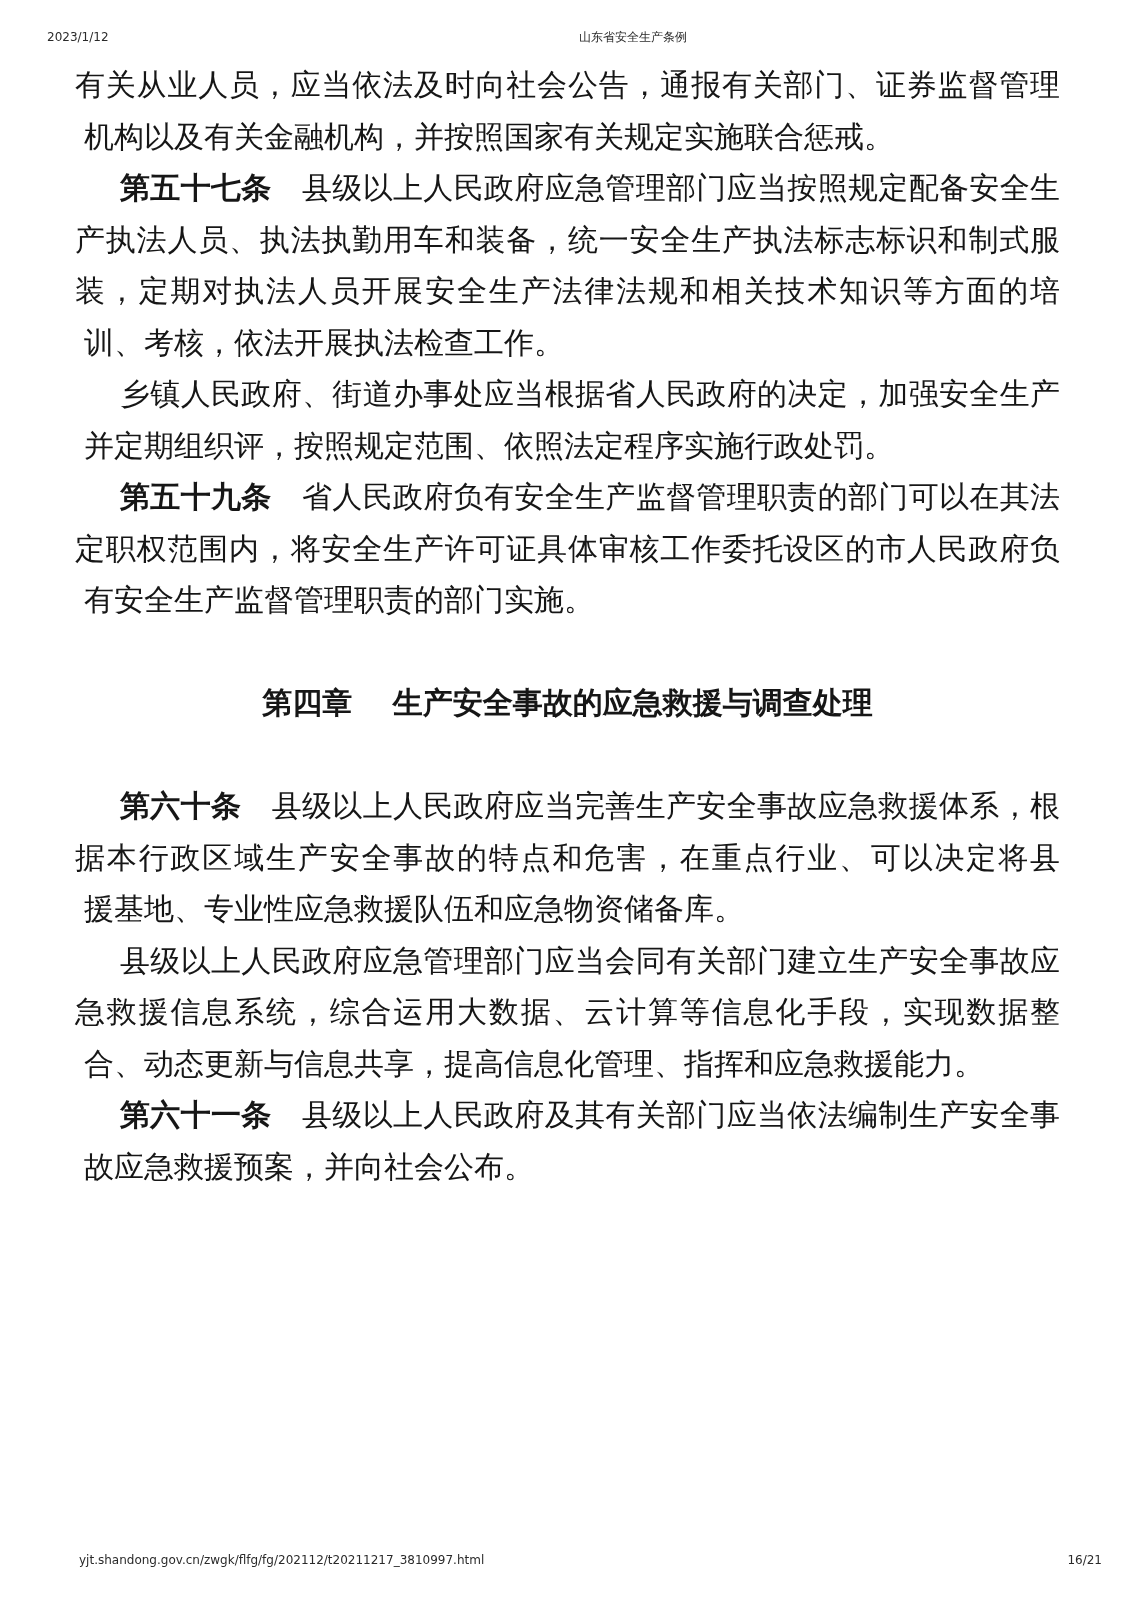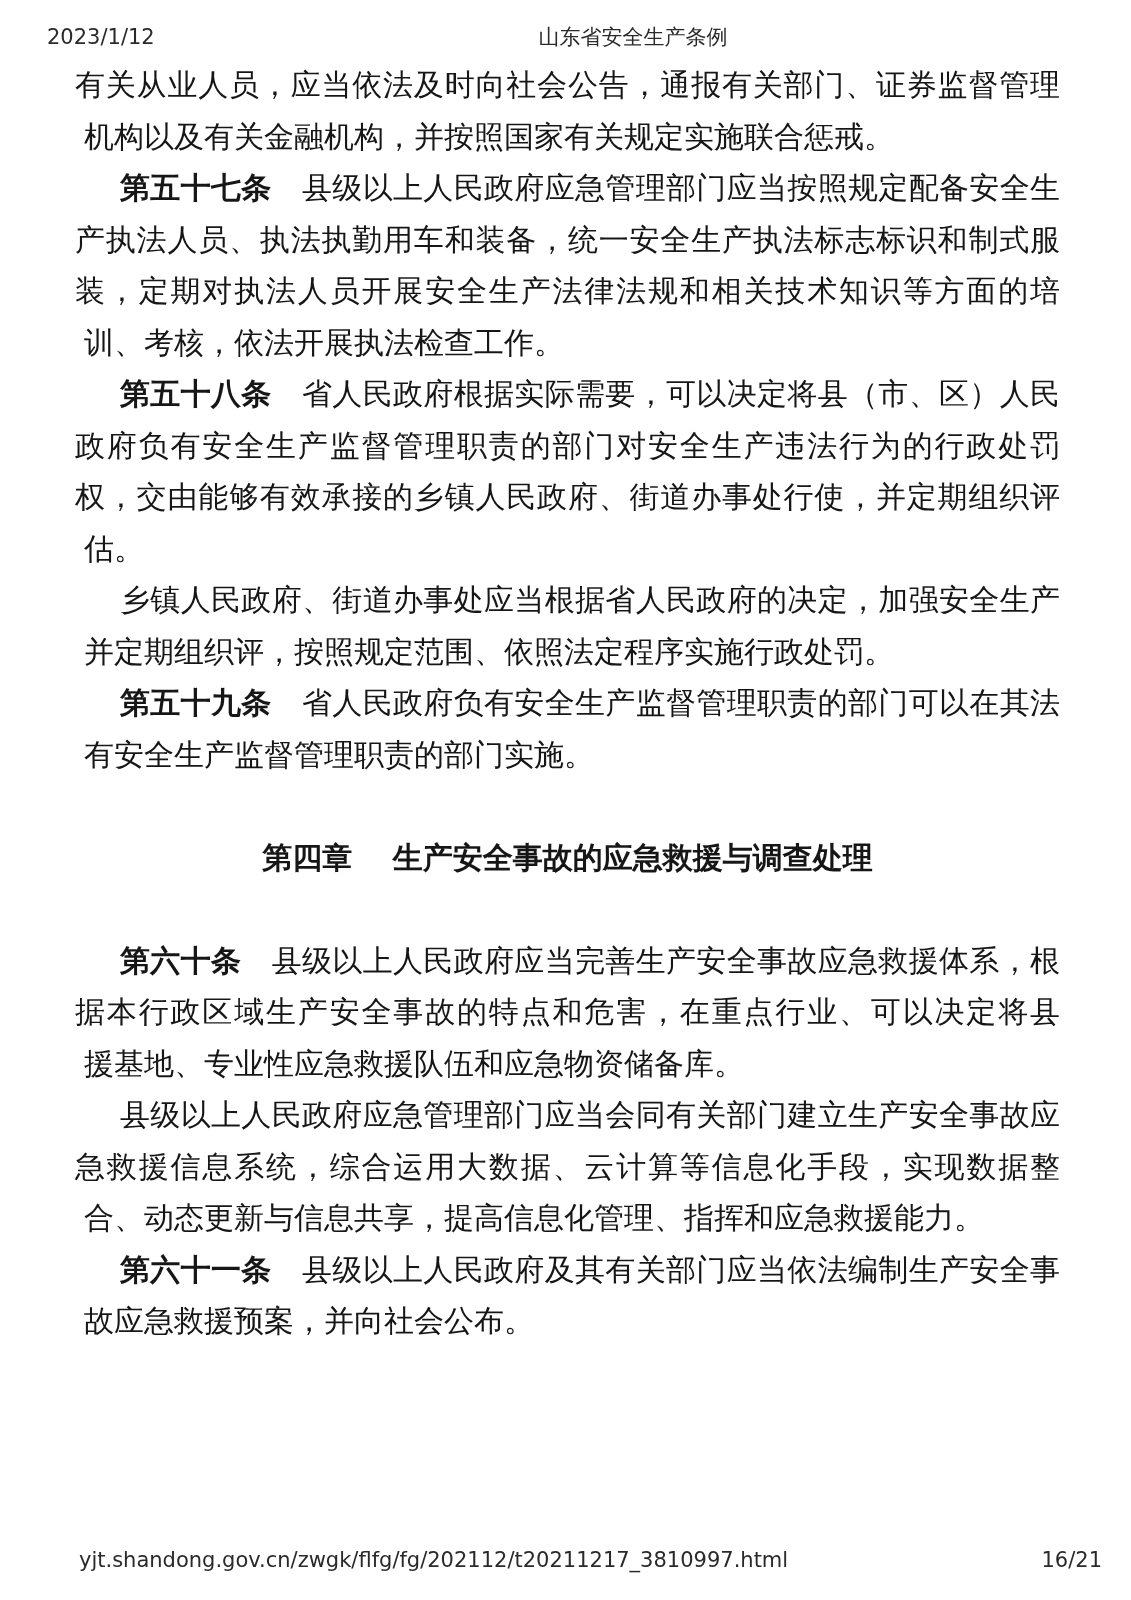--- a/index.html
+++ b/index.html
@@ -9,21 +9,21 @@
     width: 1131px;
     height: 1600px;
     background: #ffffff;
     overflow: hidden;
     font-family: "DejaVu Serif", "Liberation Serif", serif;
   }
   
   .hf {
     position: absolute;
     font-family: "DejaVu Sans", "Liberation Sans", sans-serif;
-    font-size: 21px;
+    font-size: 12px;
     line-height: 20px;
     color: #2a2a2a;
     white-space: nowrap;
   }
   .hdr-date  { left: 47px;  top: 27px; }
   .hdr-title { left: 633px; top: 27px; transform: translateX(-50%); }
   .ftr-url   { left: 47px;  top: 1550px; margin-left: 32px; }
   .ftr-page  { right: 29px; top: 1550px; }
   
   .doc {
@@ -69,31 +69,26 @@
         <div class="tline">有关从业人员，应当依法及时向社会公告，通报有关部门、证券监督管理</div>
         <div class="tline final">机构以及有关金融机构，并按照国家有关规定实施联合惩戒。</div>
       </div>
       <div class="para">
         <div class="tline indent"><span class="lead">第五十七条</span>　县级以上人民政府应急管理部门应当按照规定配备安全生</div>
         <div class="tline">产执法人员、执法执勤用车和装备，统一安全生产执法标志标识和制式服</div>
         <div class="tline">装，定期对执法人员开展安全生产法律法规和相关技术知识等方面的培</div>
         <div class="tline final">训、考核，依法开展执法检查工作。</div>
       </div>
       <div class="para">
-        <div class="tline indent"><span class="lead">第五十八条</span>　省人民政府根据实际需要，可以决定将县（市、区）人民</div>
-        <div class="tline">政府负有安全生产监督管理职责的部门对安全生产违法行为的行政处罚</div>
-        <div class="tline">权，交由能够有效承接的乡镇人民政府、街道办事处行使，并定期组织评</div>
-        <div class="tline final">估。</div>
-      </div>
-      <div class="para">
         <div class="tline indent">乡镇人民政府、街道办事处应当根据省人民政府的决定，加强安全生产</div>
         <div class="tline final">并定期组织评，按照规定范围、依照法定程序实施行政处罚。</div>
       </div>
       <div class="para">
         <div class="tline indent"><span class="lead">第五十九条</span>　省人民政府负有安全生产监督管理职责的部门可以在其法</div>
+        <div class="tline">定职权范围内，将安全生产许可证具体审核工作委托设区的市人民政府负</div>
         <div class="tline final">有安全生产监督管理职责的部门实施。</div>
       </div>
       <div class="chapter">第四章　 生产安全事故的应急救援与调查处理</div>
       <div class="para">
         <div class="tline indent"><span class="lead">第六十条</span>　县级以上人民政府应当完善生产安全事故应急救援体系，根</div>
         <div class="tline">据本行政区域生产安全事故的特点和危害，在重点行业、可以决定将县</div>
         <div class="tline final">援基地、专业性应急救援队伍和应急物资储备库。</div>
       </div>
       <div class="para">
         <div class="tline indent">县级以上人民政府应急管理部门应当会同有关部门建立生产安全事故应</div>

